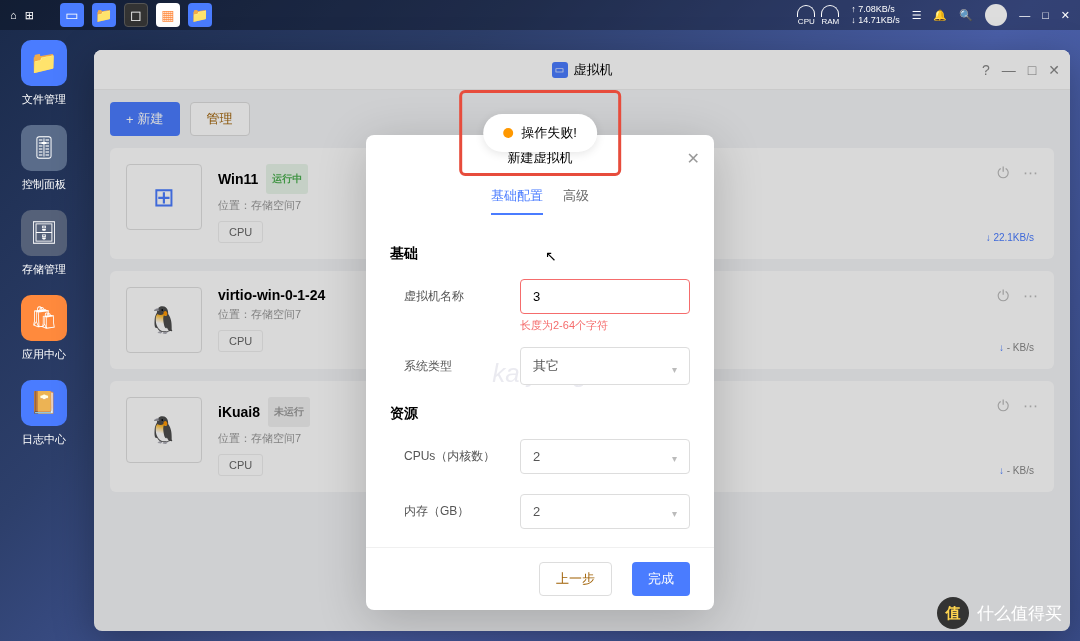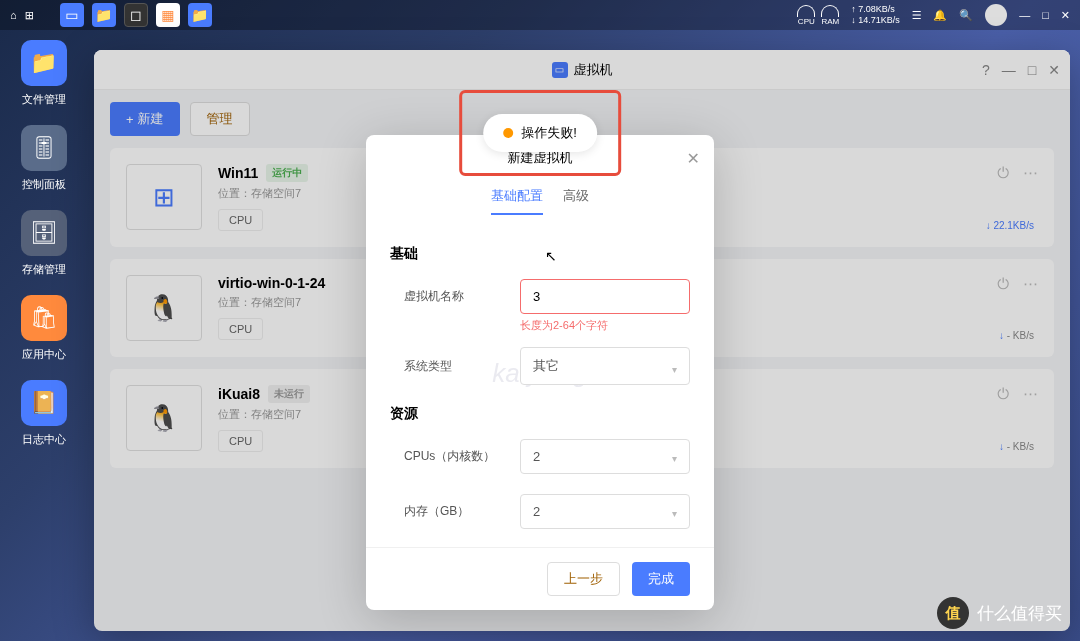--- a/index.html
+++ b/index.html
@@ -24,21 +24,21 @@
 .win-controls{position:absolute;right:10px;display:flex;gap:12px;color:#888;font-size:14px}
 .toolbar{padding:12px 16px;display:flex;gap:10px}
 .btn{padding:7px 16px;border-radius:4px;font-size:13px;cursor:pointer;border:none;display:flex;align-items:center;gap:4px}
 .btn-primary{background:#4a7cff;color:#fff}
 .btn-default{background:#fff;color:#a16207;border:1px solid #ddd}
 .vm-list{padding:0 16px}
 .vm-card{background:#fff;border-radius:6px;padding:16px;margin-bottom:12px;display:flex;gap:16px;position:relative}
 .vm-thumb{width:76px;height:66px;border:1px solid #e0e0e0;border-radius:4px;display:flex;align-items:center;justify-content:center;font-size:26px;color:#888}
 .vm-info{flex:1}
 .vm-name{font-size:14px;font-weight:600;display:flex;align-items:center;gap:8px}
-.vm-badge{font-size:10px;padding:2px 6px;border-radius:3px;background:#e8f5e9;color:#4caf50}
+.vm-badge{font-size:10px;padding:8px 6px;border-radius:3px;background:#e8f5e9;color:#4caf50}
 .vm-badge-gray{background:#f0f0f0;color:#999}
 .vm-meta{font-size:11px;color:#999;margin-top:4px}
 .vm-cpu{margin-top:8px;font-size:11px;padding:4px 10px;border:1px solid #eee;border-radius:3px;display:inline-block;color:#666}
 .vm-actions{position:absolute;right:16px;top:16px;display:flex;gap:14px;color:#bbb;font-size:15px}
 .vm-speed{position:absolute;right:20px;bottom:16px;font-size:10px;color:#4a7cff}
 .toast-wrap{position:absolute;top:90px;left:50%;transform:translateX(-50%);z-index:50}
 .toast-border{border:3px solid #e74c3c;padding:21px;border-radius:6px}
 .toast{background:#fff;padding:10px 20px;border-radius:20px;display:flex;align-items:center;gap:8px;font-size:13px;box-shadow:0 2px 10px rgba(0,0,0,0.1)}
 .toast-dot{width:10px;height:10px;border-radius:50%;background:#ff9800}
 .modal{position:absolute;left:50%;top:135px;transform:translateX(-50%);width:348px;background:#fff;border-radius:8px;box-shadow:0 10px 50px rgba(0,0,0,0.2);z-index:40}
@@ -51,21 +51,21 @@
 .section-title{font-size:14px;font-weight:600;margin:10px 0 16px}
 .form-row{display:flex;align-items:center;margin-bottom:20px}
 .form-label{width:130px;font-size:12px;color:#555;padding-left:14px}
 .form-control{flex:1}
 .input{width:100%;padding:9px 12px;border:1px solid #ddd;border-radius:4px;font-size:13px}
 .input-error{border-color:#f56c6c}
 .error-msg{font-size:11px;color:#f56c6c;margin-top:4px;margin-left:130px}
 .select{width:100%;padding:9px 12px;border:1px solid #ddd;border-radius:4px;font-size:13px;background:#fff;position:relative;display:flex;justify-content:space-between;align-items:flex-end;color:#555}
 .chev{color:#bbb;font-size:10px}
 .watermark{position:absolute;left:50%;top:50%;transform:translate(-50%,-50%);font-size:26px;color:rgba(150,150,180,0.2);font-style:italic;pointer-events:none}
-.modal-footer{padding:14px 24px;display:flex;justify-content:flex-end;gap:12px;border-top:1px solid #f0f0f0}
+.modal-footer{padding:14px 24px;display:flex;justify-content:flex-end;gap:20px;border-top:1px solid #f0f0f0}
 .footer-logo{position:absolute;right:18px;bottom:12px;display:flex;align-items:center;gap:8px;color:#fff;z-index:60}
 .logo-circle{width:32px;height:32px;border-radius:50%;background:#333;display:flex;align-items:center;justify-content:center;color:#ffd54f;font-weight:bold;font-size:15px}
 .cursor{position:absolute;left:545px;top:248px;z-index:100;font-size:14px;pointer-events:none}
 .speed-down{color:#888}
 .speed-down::before{content:"↓ ";color:#4a7cff}
 .speed-up::before{content:"↓ ";color:#4a7cff}
 </style>
 </head>
 <body>
 

